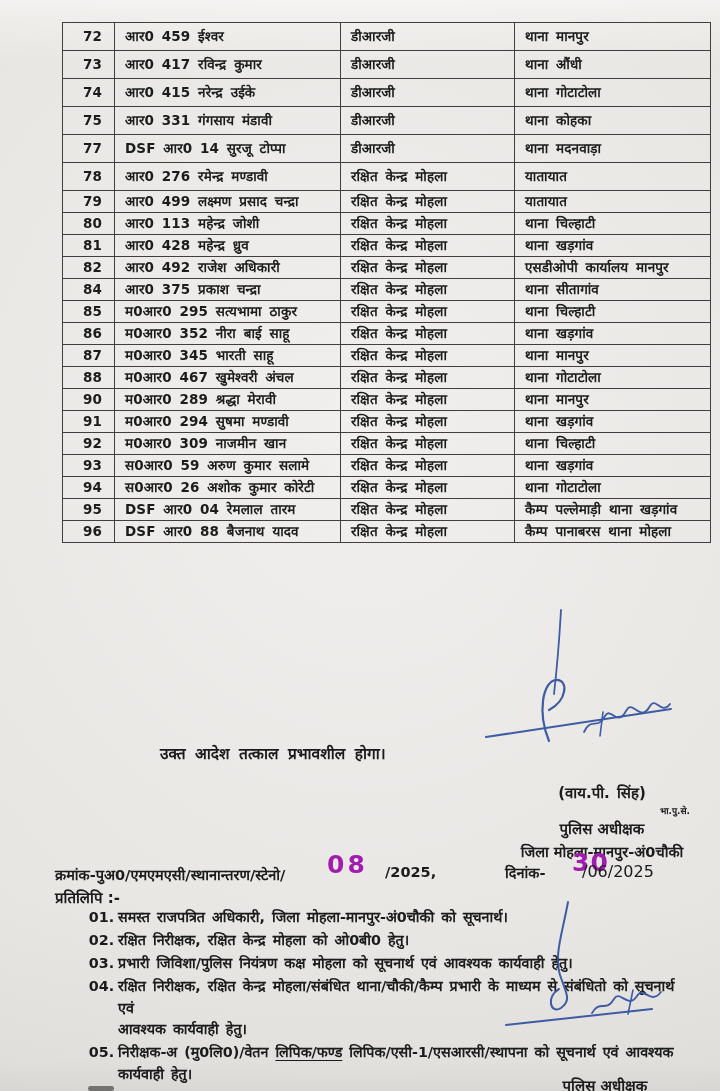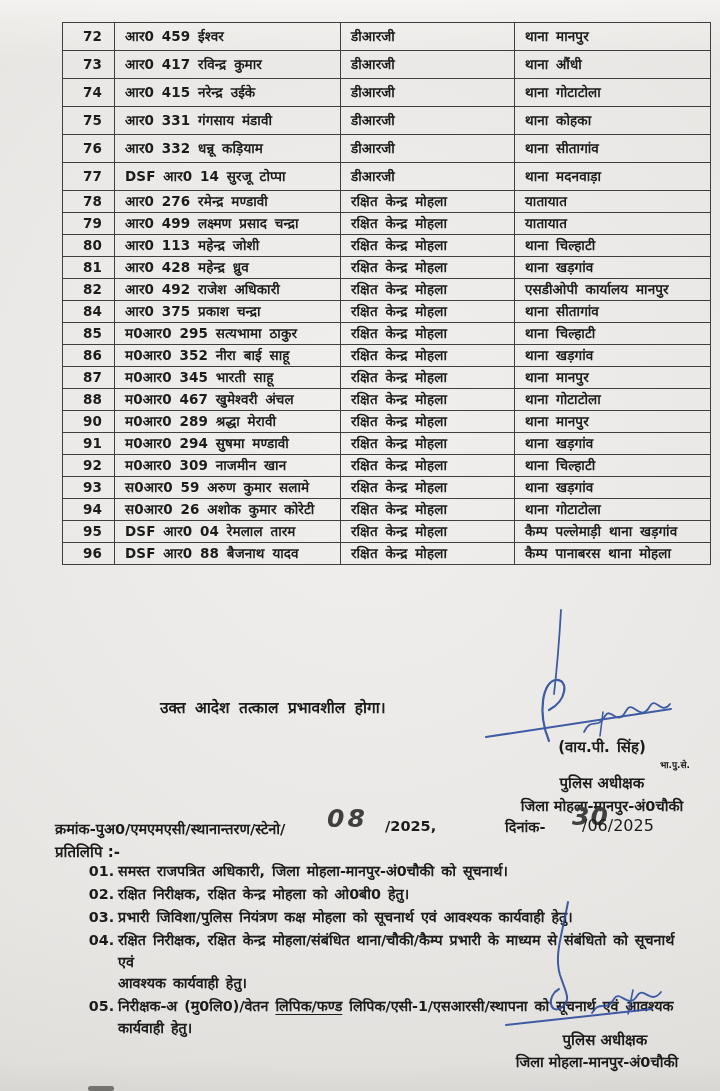--- a/index.html
+++ b/index.html
@@ -19,29 +19,29 @@
   table.transfer td{
     border:1.4px solid #3f3f3f;
     font-size:13.5px;font-weight:600;letter-spacing:.1px;word-spacing:3px;
     padding:1px 4px 2px 10px;white-space:nowrap;overflow:hidden;color:#1c1c1c;
   }
   table.transfer td.sno{text-align:center;padding-left:12px;}
   table.transfer tr{height:21px;}
   table.transfer tr:nth-child(-n+6){height:28px;}
   table.transfer tr:nth-child(n+24){height:34px;}
   
-  .abs{position:absolute;}
+  .abs{position:absolute;margin-top:46px;}
   .order-note{left:160px;top:696px;font-size:15.5px;font-weight:700;word-spacing:4px;}
   .sig1{left:488px;top:736px;width:228px;text-align:center;}
   .sig1 .name{font-size:15px;font-weight:700;word-spacing:2px;}
   .sig1 .service{font-size:9px;font-weight:700;text-align:right;padding-right:26px;margin-top:2px;}
   .sig1 .title{font-size:15px;font-weight:700;margin-top:1px;}
   .sig1 .district{font-size:14.5px;font-weight:700;margin-top:3px;white-space:nowrap;}
   .ref-prefix{left:55px;top:818px;font-size:14.5px;font-weight:700;}
-  .hand{color:#404040;font-style:italic;font-weight:600;}
+  .hand{color:#a21caf;font-weight:600;}
   .ref-number{left:327px;top:804px;font-size:25px;letter-spacing:3px;}
   .ref-suffix{left:385px;top:818px;font-size:14.5px;font-weight:700;}
   .date-label{left:505px;top:816px;font-size:14.5px;font-weight:700;}
   .date-number{left:572px;top:802px;font-size:25px;letter-spacing:1px;}
   .date-rest{left:582px;top:816px;font-size:16px;font-weight:400;}
   .copies-heading{left:55px;top:841px;font-size:15px;font-weight:700;}
   .copies{left:85px;top:861px;width:612px;}
   .copy-item{display:flex;margin-bottom:1.5px;}
   .copy-num{flex:none;width:33px;font-size:14.3px;font-weight:700;}
   .copy-text{font-size:14.3px;font-weight:700;word-spacing:2px;white-space:pre-wrap;line-height:21.5px;}
@@ -83,26 +83,20 @@
         <td>डीआरजी</td>
         <td>थाना गोटाटोला</td>
       </tr>
       <tr>
         <td class="sno">75</td>
         <td>आर0 331 गंगसाय मंडावी</td>
         <td>डीआरजी</td>
         <td>थाना कोहका</td>
       </tr>
       <tr>
-        <td class="sno">76</td>
-        <td>आर0 332 धन्नू कड़ियाम</td>
-        <td>डीआरजी</td>
-        <td>थाना सीतागांव</td>
-      </tr>
-      <tr>
         <td class="sno">77</td>
         <td>DSF आर0 14 सुरजू टोप्पा</td>
         <td>डीआरजी</td>
         <td>थाना मदनवाड़ा</td>
       </tr>
       <tr>
         <td class="sno">78</td>
         <td>आर0 276 रमेन्द्र मण्डावी</td>
         <td>रक्षित केन्द्र मोहला</td>
         <td>यातायात</td>

